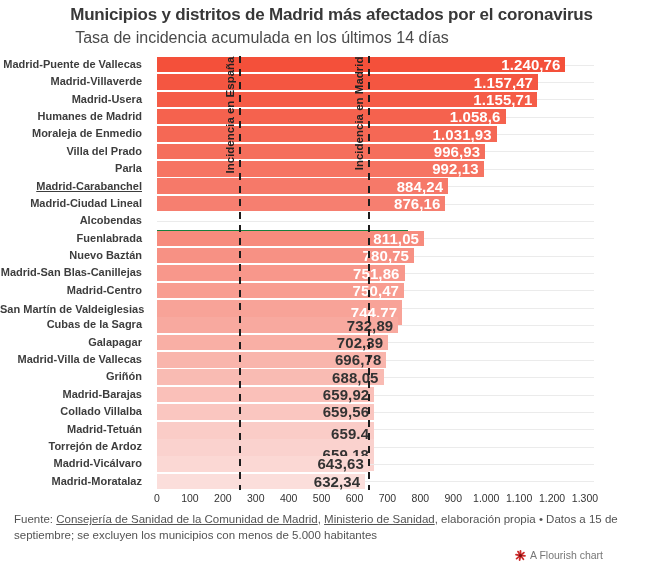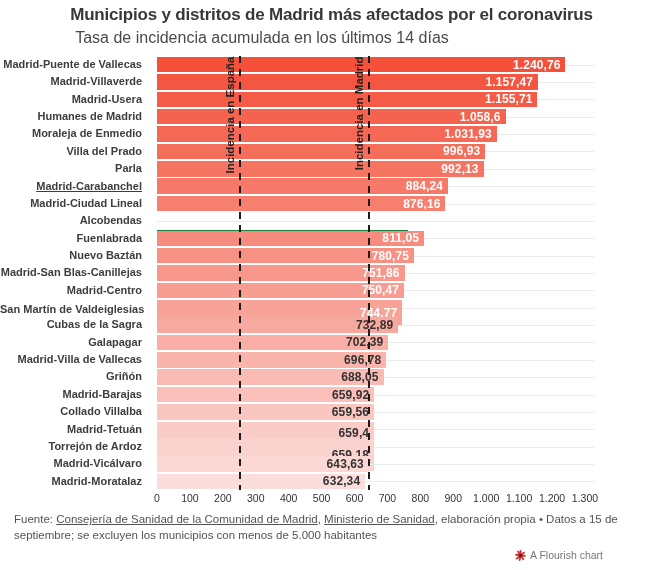--- a/index.html
+++ b/index.html
@@ -12,21 +12,21 @@
          font-size:16px; color:#4a4a4a;}
 
   .labels{position:absolute; left:0; top:56px; width:150px; height:434px;}
   .labels .cat{position:absolute; right:8px; left:0; text-align:right;
          font-size:11px; font-weight:700; color:#3d3d3d; white-space:nowrap;}
 
   .plot{position:absolute; left:157px; top:56px; width:428px; height:434px;}
   .rowline{position:absolute; left:0; height:1px; background:#ebebeb; width:437px;}
   .bar{position:absolute; left:0; border-radius:0;}
   .bar .val{position:absolute; right:5px; top:0; bottom:0; display:flex; align-items:center;
-         font-size:12px; font-weight:700; letter-spacing:0.1px; white-space:nowrap;}
+         font-size:15px; font-weight:700; letter-spacing:0.1px; white-space:nowrap;}
 
   .refline{position:absolute; top:0; width:2.5px; height:434px;
          background:repeating-linear-gradient(to bottom, #1c1c1c 0 7px, transparent 7px 13px);}
   .reflabel{position:absolute; width:130px; height:15px; transform:rotate(-90deg);
          font-size:11.5px; font-weight:600; color:#222; text-align:right; white-space:nowrap; line-height:15px;}
 
   .xaxis{position:absolute; left:157px; top:492px; width:440px; height:14px;}
   .xaxis .tick{position:absolute; transform:translateX(-50%); font-size:10.5px; color:#333; white-space:nowrap;}
 
   .footer{position:absolute; left:14px; top:512px; width:636px; font-size:11.5px;

